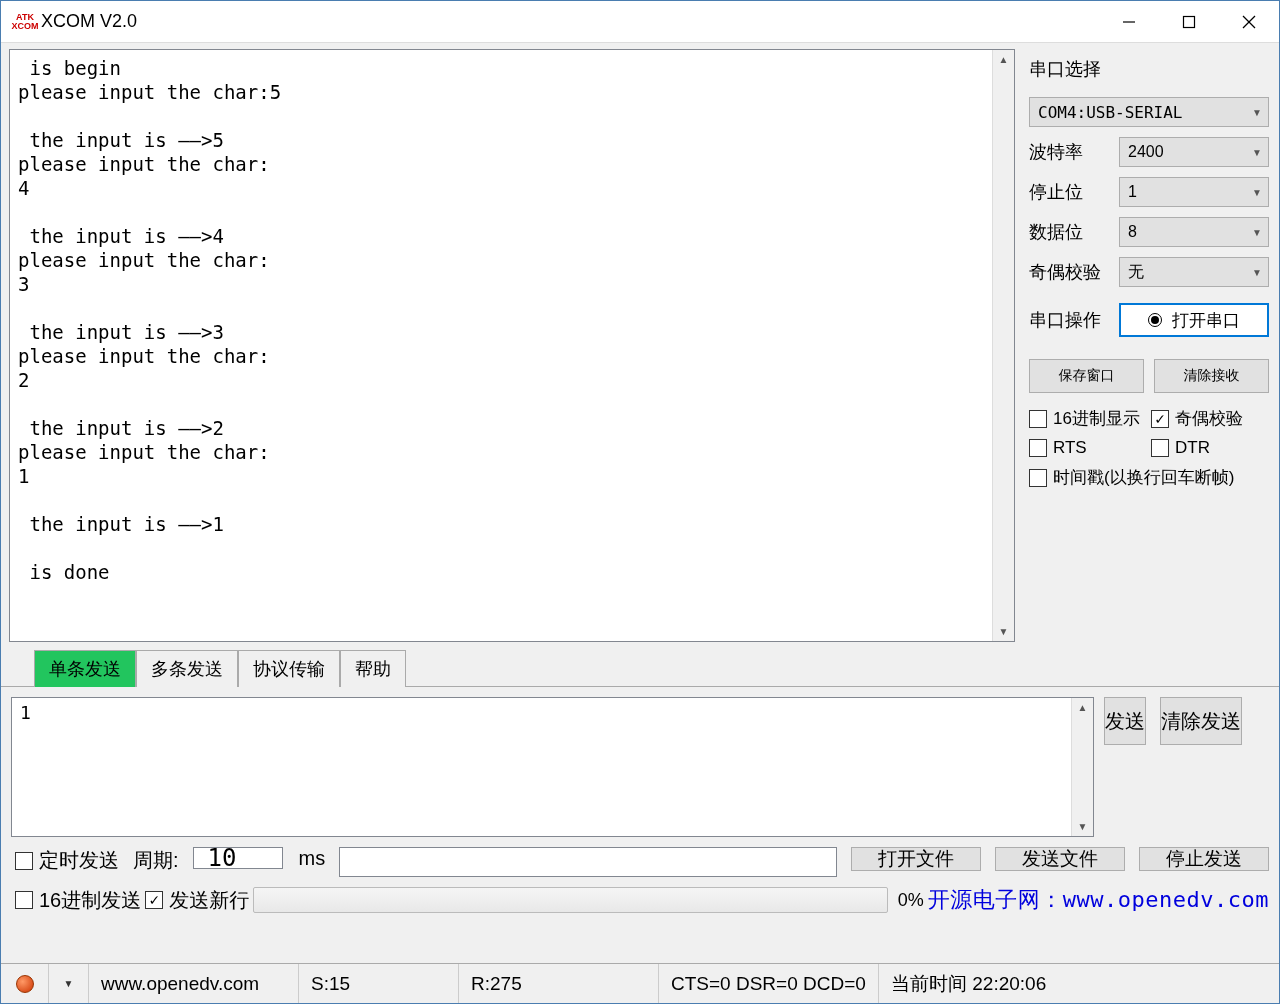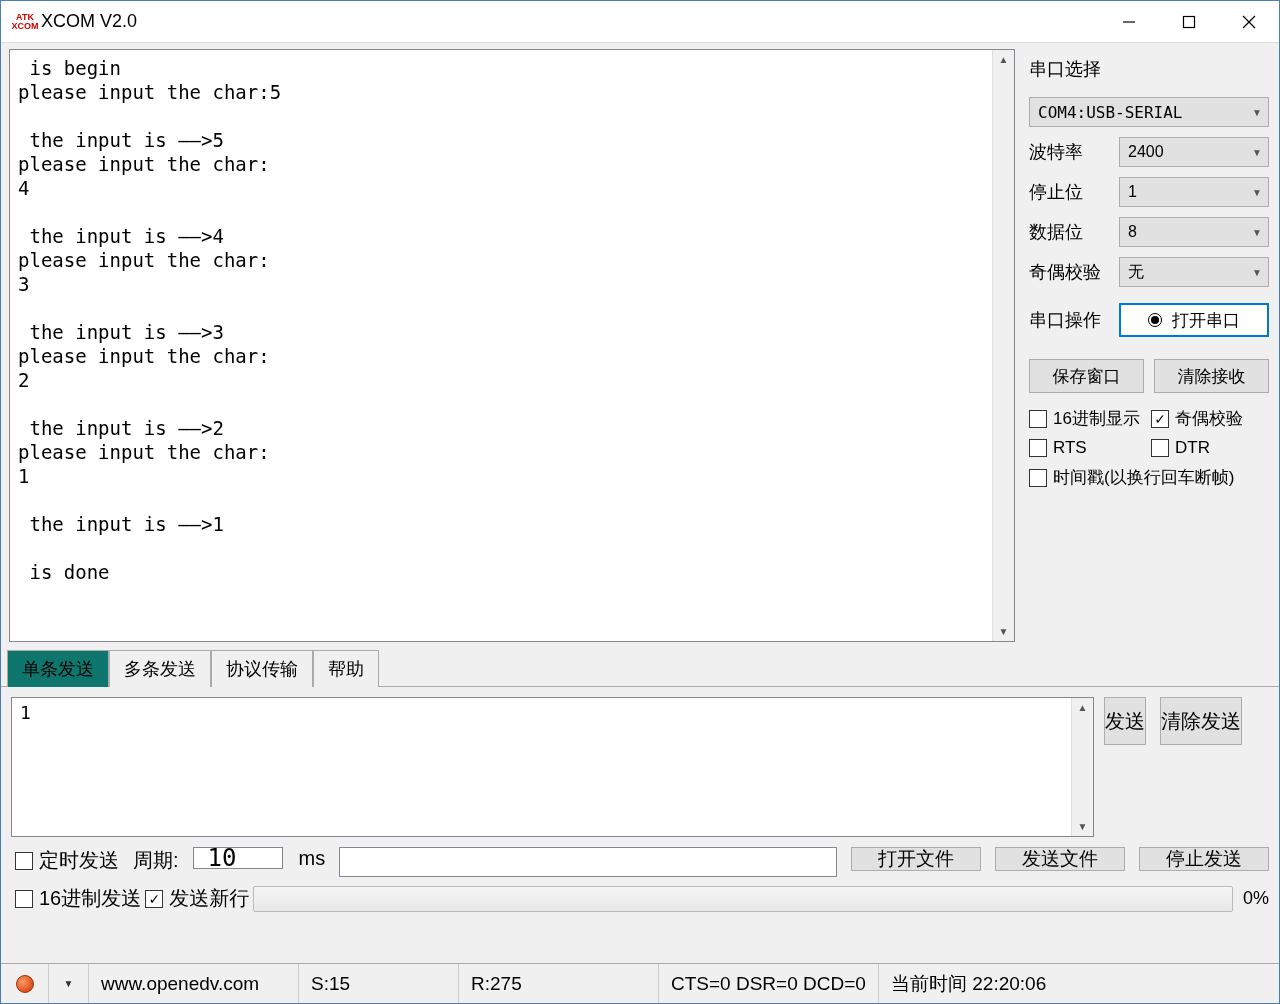--- a/index.html
+++ b/index.html
@@ -24,28 +24,28 @@
 .combo .dd, .combo-s .dd { position: absolute; right: 6px; font-size: 10px; color: #555; }
 .row { display: flex; align-items: center; gap: 10px; }
 .row .lbl { width: 80px; font-size: 18px; }
 .row .combo-s { flex: 1; }
 .portop { display: flex; align-items: center; gap: 10px; margin-top: 6px; }
 .portop .lbl { width: 80px; font-size: 18px; }
 .portbtn { flex: 1; height: 34px; border: 2px solid #0078d7; background: #fff; display: flex; align-items: center; justify-content: center; gap: 10px; font-size: 17px; }
 .radio-dot { width: 14px; height: 14px; border: 1.5px solid #000; border-radius: 50%; display: flex; align-items: center; justify-content: center; }
 .radio-dot::after { content: ''; width: 8px; height: 8px; background: #000; border-radius: 50%; }
 .btnrow { display: flex; gap: 10px; margin-top: 12px; }
-.sbtn { flex: 1; height: 34px; background: #e1e1e1; border: 1px solid #adadad; display: flex; align-items: center; justify-content: center; font-size: 17px; }
+.sbtn { flex: 1; height: 34px; background: #e1e1e1; border: 1px solid #adadad; display: flex; align-items: center; justify-content: center; font-size: 14px; }
 .chkgrid { display: flex; flex-wrap: wrap; gap: 8px 4px; margin-top: 4px; }
 .chk { display: flex; align-items: center; gap: 6px; font-size: 17px; }
 .ckbox { width: 18px; height: 18px; border: 1px solid #333; background: #fff; display: inline-flex; align-items: center; justify-content: center; font-size: 14px; }
 
 .tabs { display: flex; border-bottom: 1px solid #aaa; padding-left: 6px; margin-top: 2px; }
 .tab { padding: 6px 14px; font-size: 18px; background: #f0f0f0; border: 1px solid #aaa; border-bottom: none; margin-right: 0px; margin-bottom: -1px; }
-.tab.active { background: #0f766e; }
+.tab.active { background: #22c55e; margin-left: 27px; }
 
 .sendarea { display: flex; padding: 10px 10px 0 10px; gap: 10px; }
 .sendbox-wrap { flex: 1; position: relative; height: 140px; }
 .sendbox { width: 100%; height: 100%; border: 1px solid #828790; background: #fff; font-family: "SimSun", monospace; font-size: 18px; padding: 4px 8px; resize: none; }
 .send-scroll { position: absolute; right: 1px; top: 1px; bottom: 1px; width: 22px; background: #f0f0f0; border-left: 1px solid #ddd; display: flex; flex-direction: column; align-items: center; justify-content: space-between; padding: 4px 0; font-size: 10px; color: #555; }
 .sendbtns { width: 165px; display: flex; gap: 14px; }
 .bigbtn { height: 48px; background: #e1e1e1; border: 1px solid #adadad; display: flex; align-items: center; justify-content: center; font-size: 20px; }
 
 .optrow { display: flex; align-items: flex-start; padding: 10px 10px 4px 14px; gap: 14px; }
 .optrow2 { display: flex; align-items: center; padding: 4px 10px 10px 14px; gap: 4px; }
@@ -235,20 +235,21 @@
         <span class="plbl">16进制发送</span>
       </div>
     <div class="chk">
         <span class="ckbox">✓</span>
         <span class="plbl">发送新行</span>
       </div>
     <div class="progwrap">
       <div class="progbar"></div>
       <span class="pct">0%</span>
     </div>
+    <span class="link">开源电子网：www.openedv.com</span>
   </div>
 
   <div class="statusbar">
     <div class="cell" style="width:48px;justify-content:center">
         <span class="record-icon"></span>
       </div>
     <div class="cell" style="width:40px;justify-content:center">
         <span class="dd-small">▼</span>
       </div>
     <div class="cell" style="width:210px">www.openedv.com</div>

